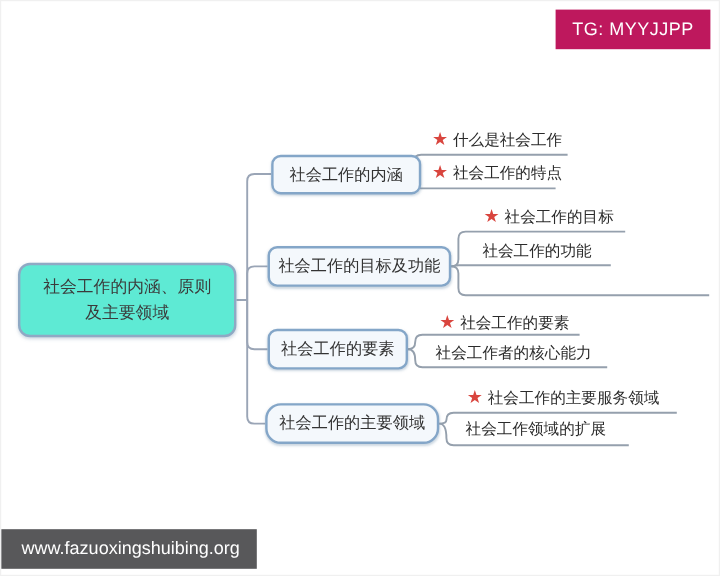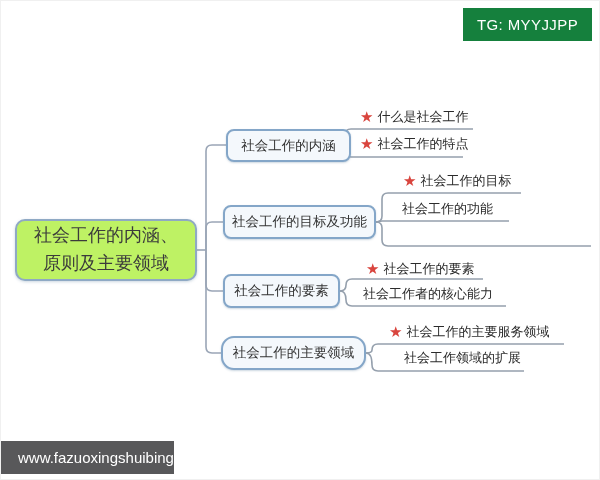--- a/index.html
+++ b/index.html
@@ -13,24 +13,24 @@
     box-sizing:border-box;
   }
   svg.connectors{position:absolute;left:0;top:0;width:600px;height:480px;}
   .node{
     position:absolute;
     box-sizing:border-box;
     display:flex;align-items:center;justify-content:center;
     color:#3b3b3b;
   }
   .root{
-    background:#bef264;
+    background:#5eead4;
     border:2px solid #8fa9c4;
     border-radius:10px;
-    font-size:18px;line-height:1.55;
+    font-size:14px;line-height:1.55;
     text-align:center;
     box-shadow:0 1px 3px rgba(110,140,170,.35);
   }
   .root .root-label{display:block;width:150px;}
   .branch{
     background:#f4f8fc;
     border:2px solid #84a6c8;
     border-radius:8px;
     font-size:13.5px;
     color:#333;
@@ -47,26 +47,26 @@
     display:flex;align-items:center;
   }
   .star{
     color:#d9453e;
     font-size:15px;
     margin-right:4px;
     line-height:20px;
   }
   .badge{
     position:absolute;left:462px;top:7px;width:129px;height:33px;
-    background:#15803d;color:#ffffff;
+    background:#be185d;color:#ffffff;
     display:flex;align-items:center;justify-content:center;
     font-size:15px;letter-spacing:.4px;
   }
   .footer-bar{
-    position:absolute;left:0;top:440px;width:173px;height:33px;
+    position:absolute;left:0;top:440px;width:213px;height:33px;
     background:#58585a;color:#ffffff;
     display:flex;align-items:center;
     padding-left:17px;box-sizing:border-box;
     font-size:15px;
   }
 </style>
 </head>
 <body>
 
 <div class="canvas">
@@ -131,21 +131,21 @@
     <span>社会工作的要素</span>
   </div>
   <div class="leaf" style="left:362px;top:283px;">
     <span>社会工作者的核心能力</span>
   </div>
 
   <div class="leaf" style="left:388px;top:321px;">
     <span class="star">★</span>
     <span>社会工作的主要服务领域</span>
   </div>
-  <div class="leaf" style="left:403px;top:347px;">
+  <div class="leaf" style="left:387px;top:347px;">
     <span>社会工作领域的扩展</span>
   </div>
 
   <div class="badge">TG: MYYJJPP</div>
 
   <div class="footer-bar">www.fazuoxingshuibing.org</div>
 
 </div>
 
 </body></html>

